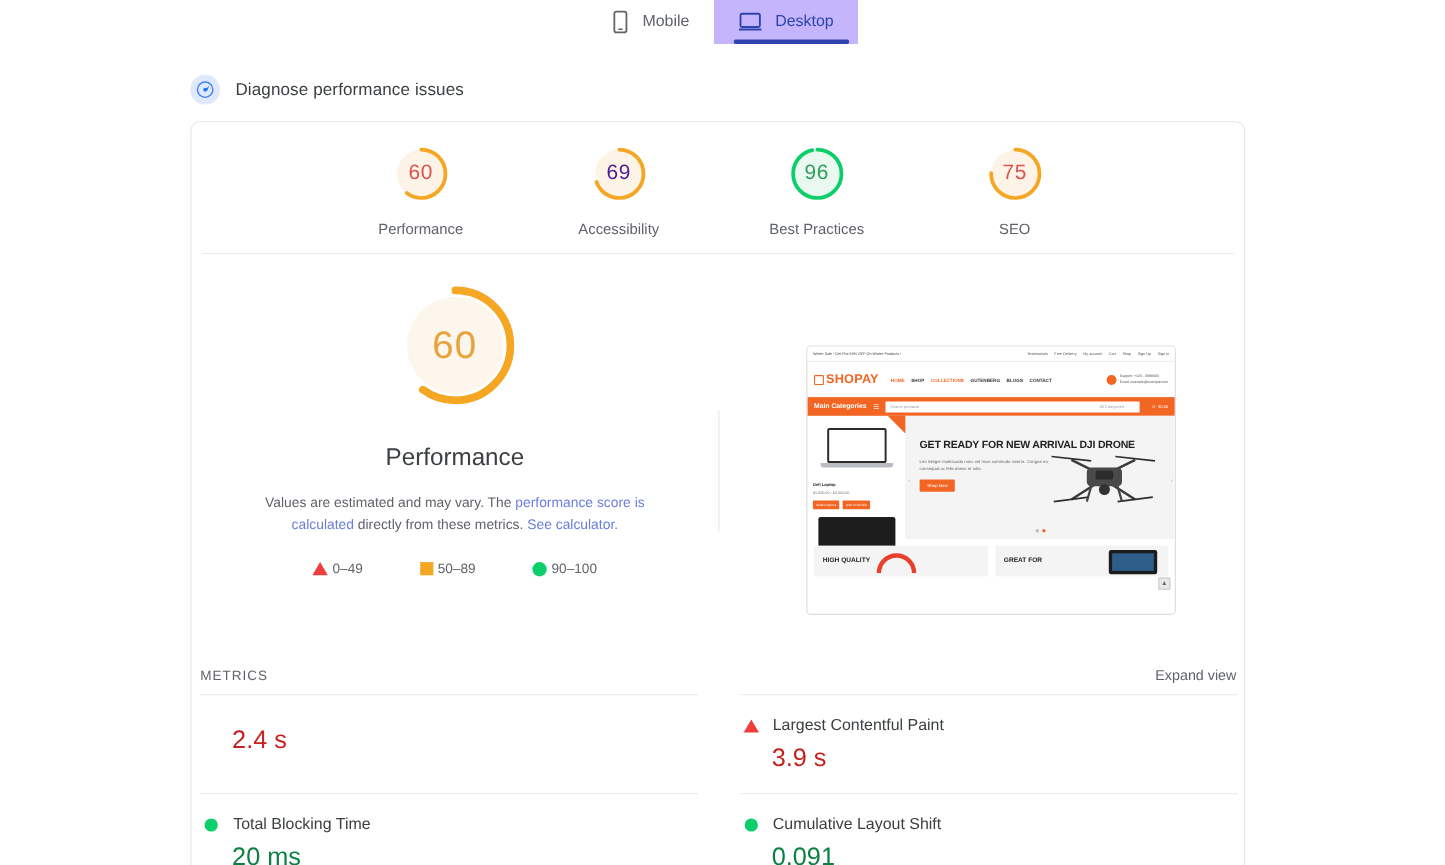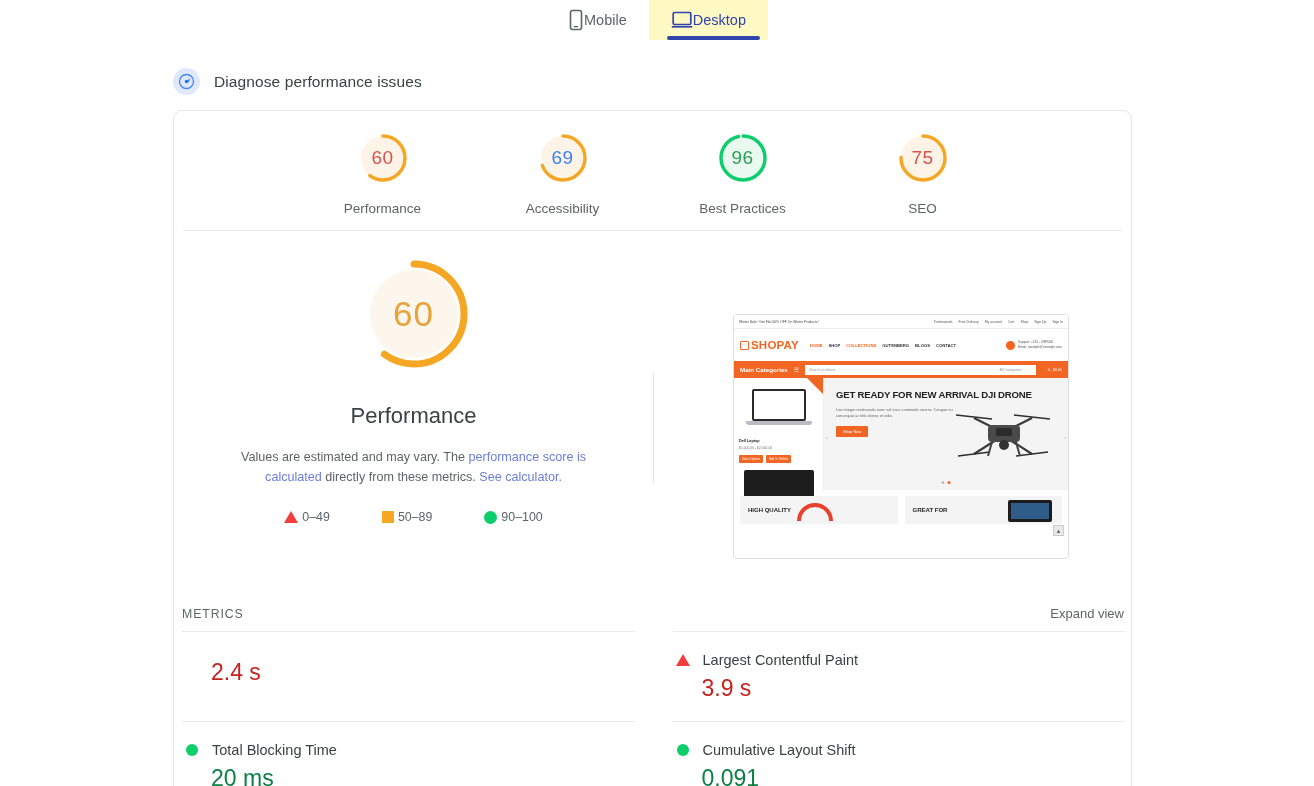--- a/index.html
+++ b/index.html
@@ -10,26 +10,26 @@
     font-family: "Liberation Sans", sans-serif;
     overflow: hidden;
   }
 
   
   .tabbar {
     position: absolute; top: 0; left: 0; width: 1314px; height: 40px;
     display: flex; justify-content: center; align-items: stretch;
   }
   .tab {
-    display: flex; align-items: center; gap: 0;
+    display: flex; align-items: center; gap: 12px;
     padding: 0 22px; height: 40px;
     font-size: 14.5px; color: #5f6368; cursor: pointer;
     position: relative;
   }
-  .tab.active { background: #fef9c3; color: #2e44ad; font-weight: 500; }
+  .tab.active { background: #c4b5fd; color: #2e44ad; font-weight: 500; }
   .tab .underline {
     position: absolute; left: 18px; right: 8px; bottom: 0;
     height: 4px; background: #2f44ad; border-radius: 2px;
   }
   .tab svg { display: block; }
 
   
   .diag {
     position: absolute; top: 68px; left: 173px;
     display: flex; align-items: center; gap: 14px;
@@ -146,21 +146,21 @@
   }
   .tb-laptop .screen { width: 54px; height: 32px; background: #2b2b2b; border-radius: 2px; margin: 0 auto; border: 2px solid #2b2b2b; }
   .tb-laptop .screen i { display:block; width:100%;height:100%;background:#fff; }
   .tb-laptop .base { width: 66px; height: 4px; background: #b9bcc2; border-radius: 0 0 3px 3px; }
   .tb-pname { font-size: 3.8px; font-weight: bold; color: #222; margin-top: 8px; }
   .tb-pprice { font-size: 3.4px; color: #777; margin-top: 3px; }
   .tb-pbtns { display: flex; gap: 3px; margin-top: 5px; }
   .tb-pbtns span { background: #f26522; color: #fff; font-size: 2.8px; padding: 2px 3px; border-radius: 1px; }
   .tb-tv { width: 70px; height: 36px; background: #1d1d1d; border-radius: 2px; margin: 7px auto 0; }
   .tb-hero {
-    flex: 1; background: #f4f4f4; position: relative; padding: 10px 10px 0 12px;
+    flex: 1; background: #f4f4f4; position: relative; padding: 20px 10px 0 12px;
   }
   .tb-hero h4 { margin: 0; font-size: 9.6px; font-weight: bold; color: #222; line-height: 13px; letter-spacing: -.2px; }
   .tb-hero p { margin: 6px 0 0; font-size: 3.9px; color: #666; line-height: 6px; width: 58%; }
   .tb-hero .shop {
     margin-top: 7px; display: inline-block; background: #f26522; color: #fff;
     font-size: 4px; padding: 3px 7px; border-radius: 1px;
   }
   .tb-drone { position: absolute; right: 6px; top: 18px; width: 118px; height: 74px; }
   .tb-dots { position: absolute; bottom: 6px; left: 50%; transform: translateX(-50%); display: flex; gap: 3px; }
   .tb-dots i { width: 3px; height: 3px; border-radius: 50%; background: #bbb; display: block; }
@@ -253,21 +253,21 @@
       </div>
       <div class="ring-label">Performance</div>
     </div>
 
     <div class="ring-item">
       <div class="ring-wrap">
         <svg width="60" height="60" viewBox="0 0 60 60">
           <circle cx="30" cy="30" r="22" fill="#fdf3e6"></circle>
           <circle cx="30" cy="30" r="22" fill="none" stroke="#f5a623" stroke-width="3.4" stroke-dasharray="95.4 42.8" transform="rotate(-90 30 30)" stroke-linecap="round"></circle>
         </svg>
-        <span class="num" style="color:#3b82f6">69</span>
+        <span class="num" style="color:#4c1d95">69</span>
       </div>
       <div class="ring-label">Accessibility</div>
     </div>
 
     <div class="ring-item">
       <div class="ring-wrap">
         <svg width="60" height="60" viewBox="0 0 60 60">
           <circle cx="30" cy="30" r="22" fill="#e9f9ef"></circle>
           <circle cx="30" cy="30" r="22" fill="none" stroke="#0cce6b" stroke-width="3.4" stroke-dasharray="132.7 5.5" transform="rotate(-90 30 30)" stroke-linecap="round"></circle>
         </svg>

